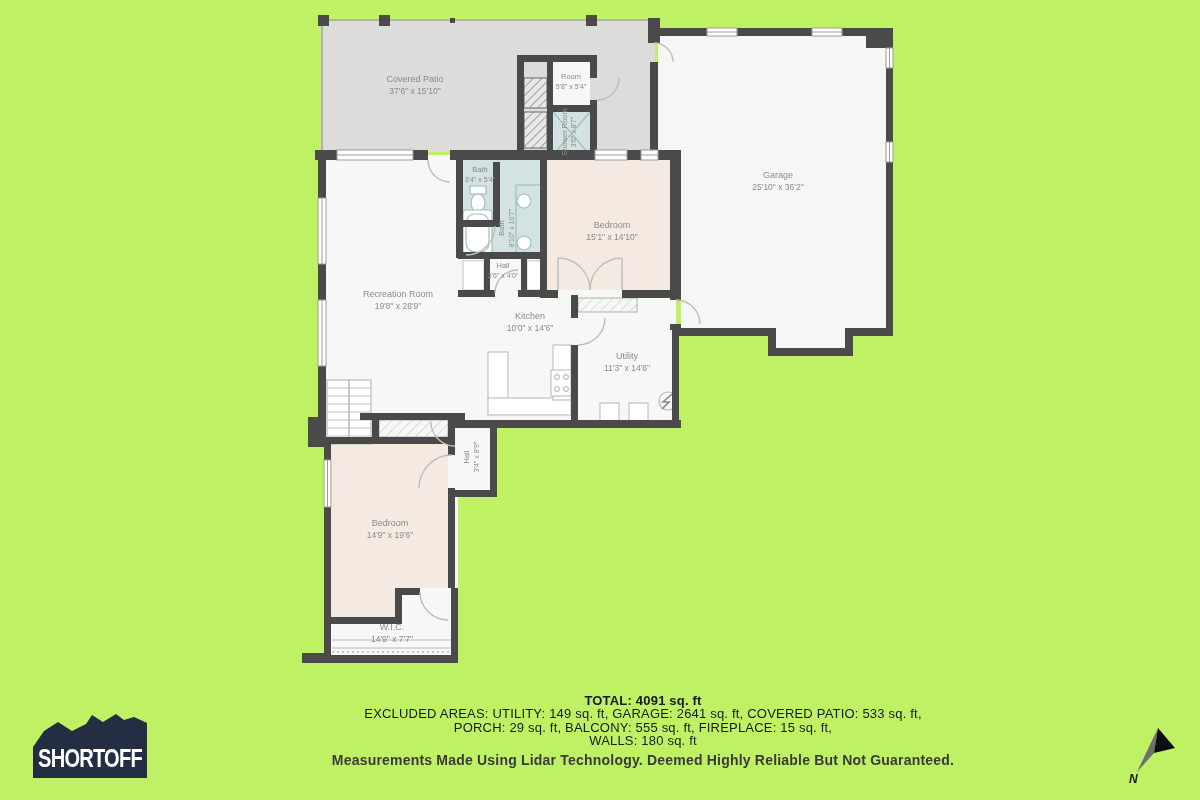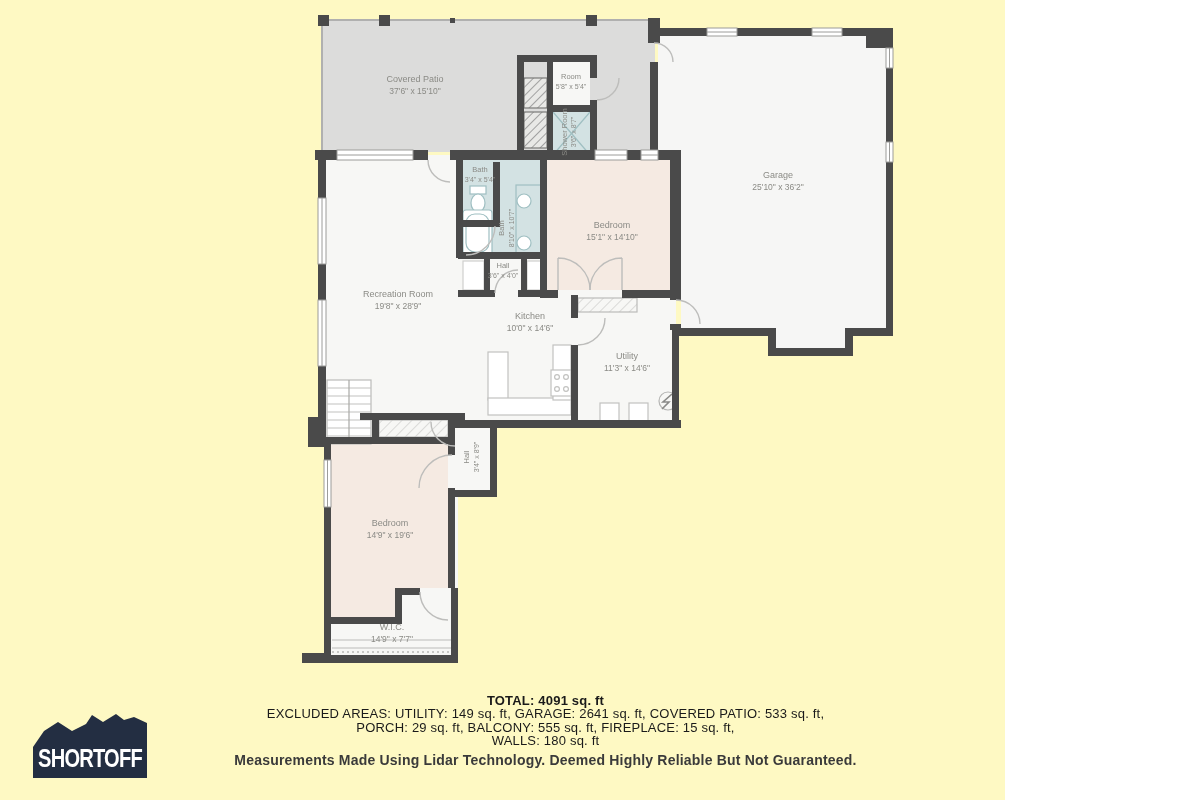--- a/index.html
+++ b/index.html
@@ -1,16 +1,16 @@
 <!DOCTYPE html>
 <html><head>
 <meta charset="utf-8">
 <style>
   html,body{margin:0;padding:0;background:#ffffff;}
-  .stage{position:relative;width:1005px;height:800px;background:#fef9c3;overflow:hidden;
+  .stage{position:relative;width:1200px;height:800px;background:#bef264;overflow:hidden;
          font-family:"Liberation Sans", sans-serif;}
   svg{position:absolute;left:0;top:0;}
   .room-name{fill:#8b8b86;font-size:9px;}
   .room-dims{fill:#8b8b86;font-size:8.5px;}
   .room-name-sm{fill:#8b8b86;font-size:7.5px;}
   .room-dims-sm{fill:#8b8b86;font-size:7px;}
   .summary{position:absolute;top:694px;left:0;width:100%;text-align:center;color:#1a1a1a;padding-left:43px;}
   .summary .ln{font-size:13px;line-height:13.4px;font-weight:500;letter-spacing:.2px;}
   .summary .ln-total{font-weight:700;}
   .summary .disclaimer{margin-top:4px;font-size:14px;font-weight:600;color:#3a3a3a;letter-spacing:.2px;}

